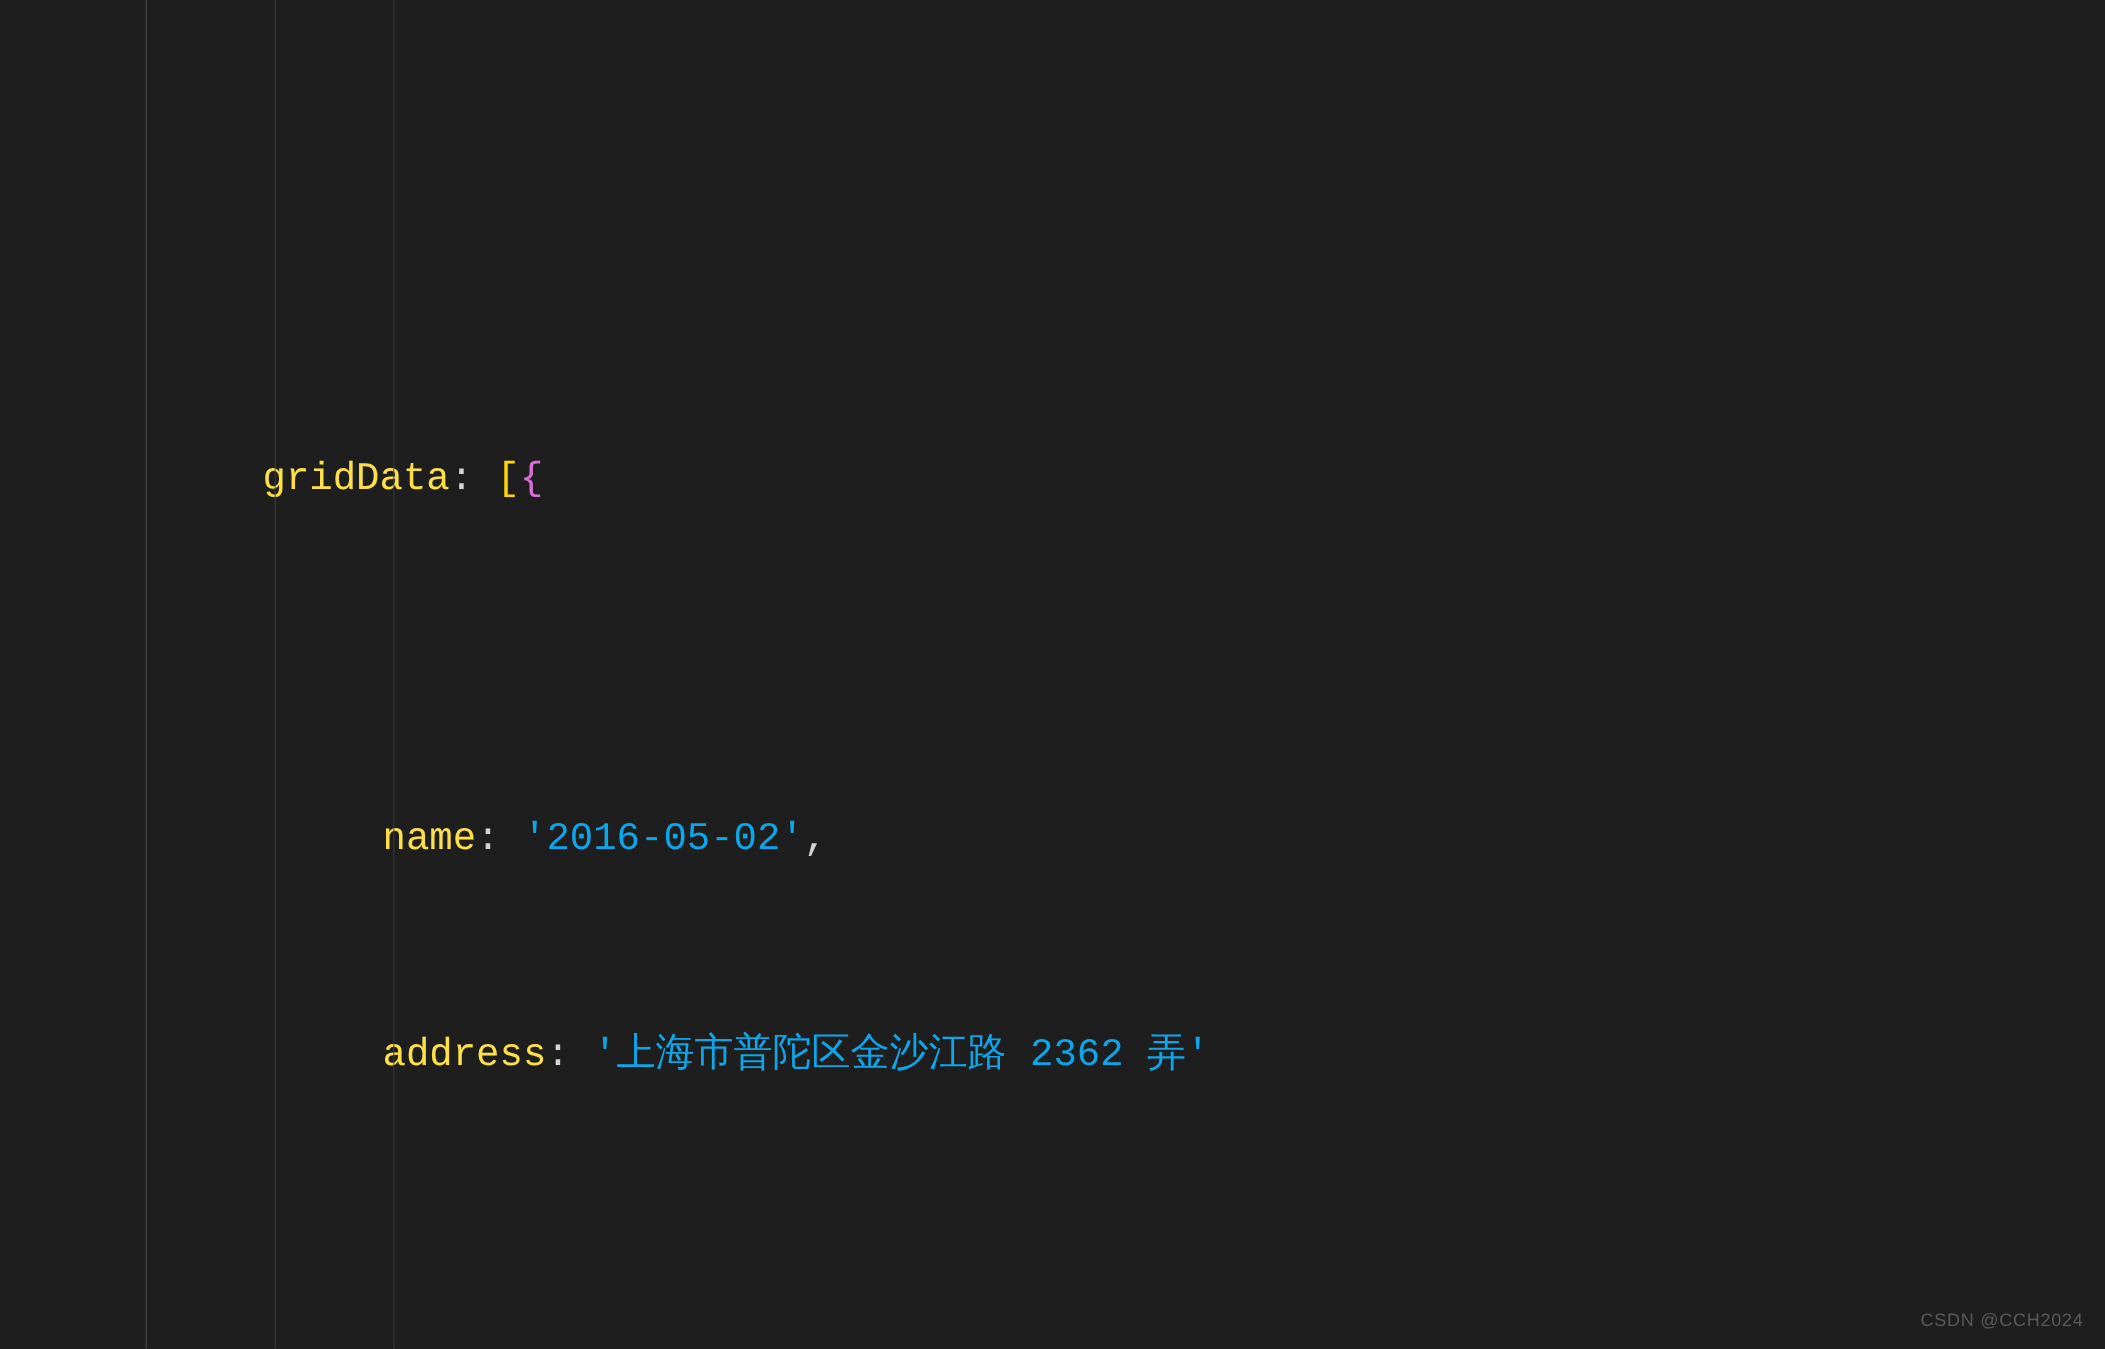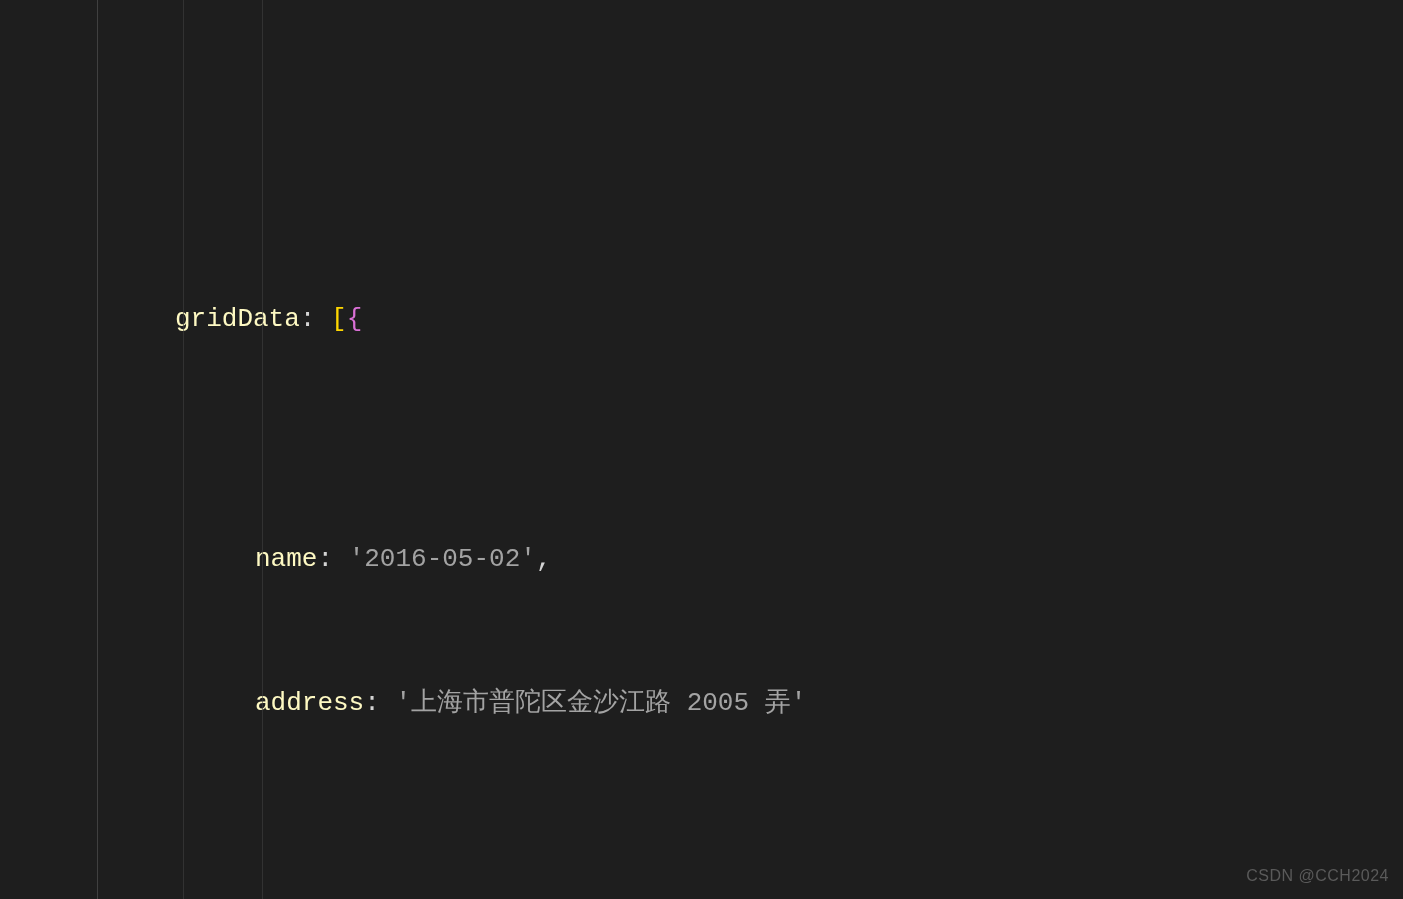--- a/index.html
+++ b/index.html
@@ -34,50 +34,50 @@
     bottom: 0;
     width: 1px;
     background: #404040;
     opacity: 0.6;
   }
   .guide.g1 { left: 183px; }
   .guide.g2 { left: 262px; }
   .line { display: block; }
   .indent1 { padding-left: 75px; }
   .indent2 { padding-left: 155px; }
-  .key { color: #fef9c3; }
-  .str { color: #a3a3a3; }
+  .key { color: #fde047; }
+  .str { color: #0ea5e9; }
   .punct { color: #d4d4d4; }
   .bracket-yellow { color: #ffd700; }
   .bracket-purple { color: #da70d6; }
   .watermark {
     position: absolute;
     bottom: 8px;
     right: 14px;
-    font-size: 16px;
+    font-size: 12px;
     color: #5a5a5a;
     font-family: sans-serif;
     letter-spacing: 0.5px;
   }
 </style>
 </head>
 <body>
 
 <div class="gutter-line"></div>
 
 <div class="editor">
   <div class="guide g1"></div>
   <div class="guide g2"></div>
 
   
   <div class="line indent1"><span class="key">gridData</span><span class="punct">: </span><span class="bracket-yellow">[</span><span class="bracket-purple">{</span></div>
 
   
   <div class="line indent2"><span class="key">name</span><span class="punct">: </span><span class="str">'<span>2016-05-02</span>'</span><span class="punct">,</span></div>
-  <div class="line indent2"><span class="key">address</span><span class="punct">: </span><span class="str">'<span>上海市普陀区金沙江路 2005 弄</span>'</span></div>
+  <div class="line indent2"><span class="key">address</span><span class="punct">: </span><span class="str">'<span>上海市普陀区金沙江路 2362 弄</span>'</span></div>
   
 
   
   
   
   
   
 
   
   

